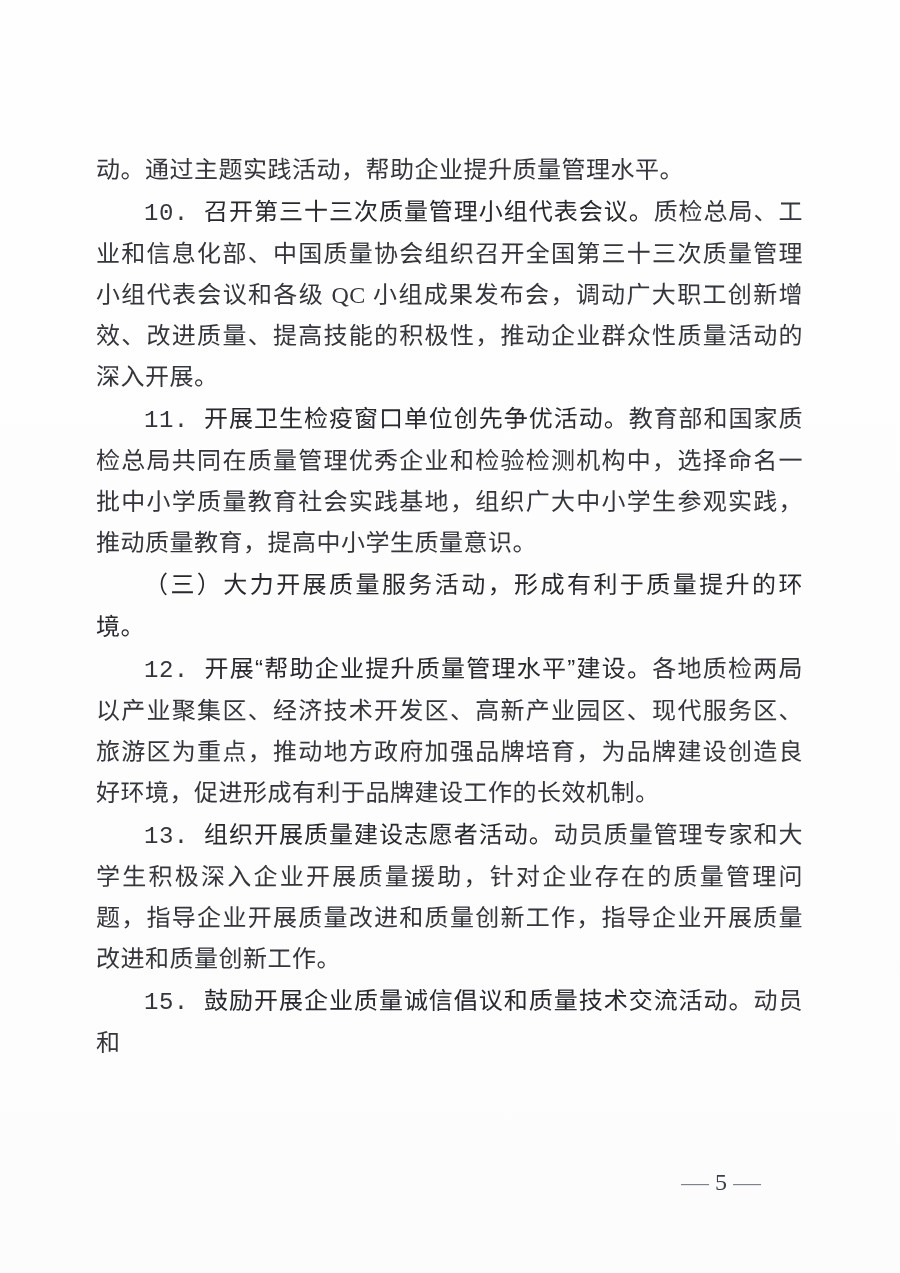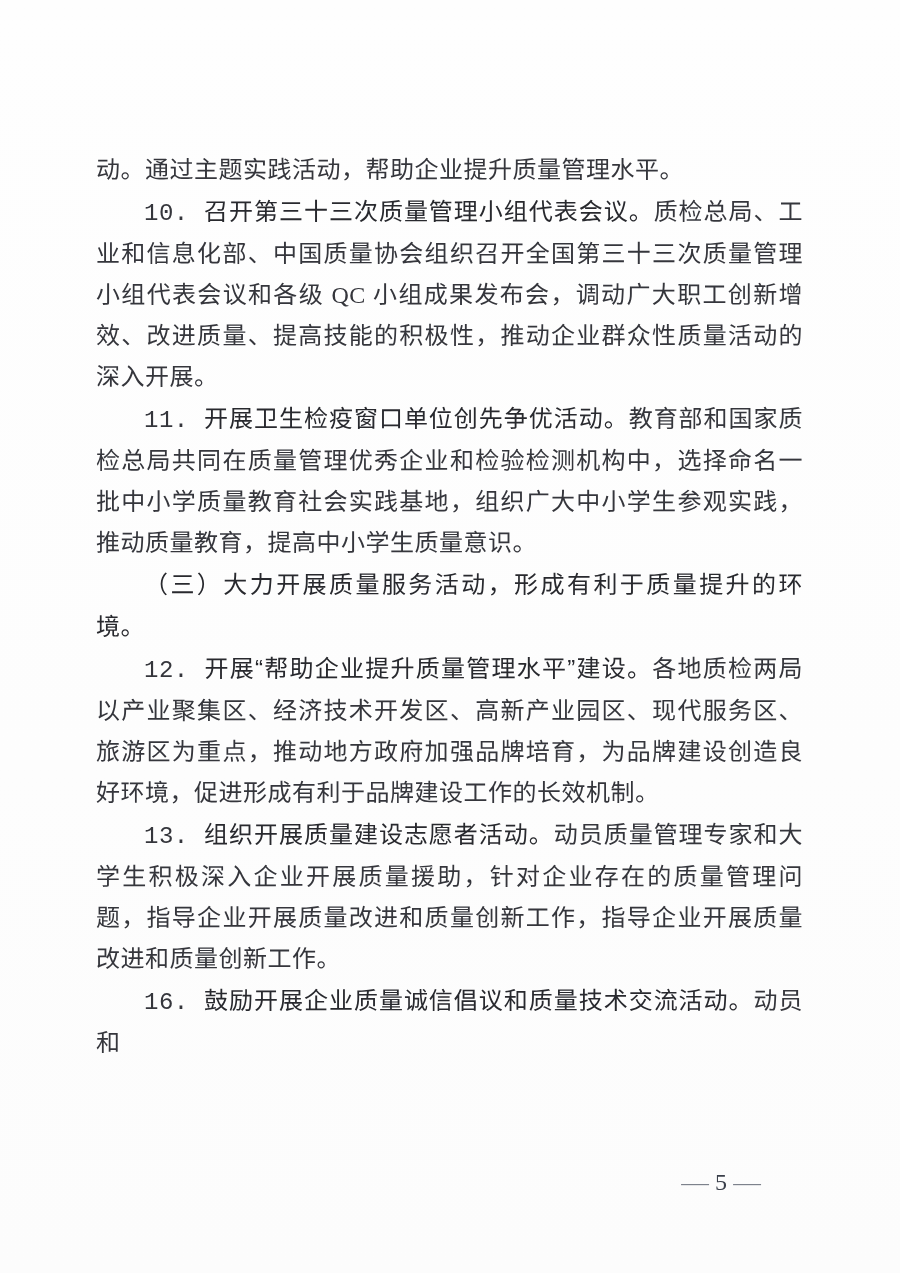--- a/index.html
+++ b/index.html
@@ -75,21 +75,21 @@
 
 <div class="page">
 
   <div class="content">
       <p class="para"><span class="seg">动。通过主题实践活动，帮助企业提升质量管理水平。</span></p>
       <p class="para indent"><span class="seg num">10. </span><span class="seg bold">召开第三十三次质量管理小组代表会议。</span><span class="seg">质检总局、工业和信息化部、中国质量协会组织召开全国第三十三次质量管理小组代表会议和各级 QC 小组成果发布会，调动广大职工创新增效、改进质量、提高技能的积极性，推动企业群众性质量活动的深入开展。</span></p>
       <p class="para indent"><span class="seg num">11. </span><span class="seg bold">开展卫生检疫窗口单位创先争优活动。</span><span class="seg">教育部和国家质检总局共同在质量管理优秀企业和检验检测机构中，选择命名一批中小学质量教育社会实践基地，组织广大中小学生参观实践，推动质量教育，提高中小学生质量意识。</span></p>
       <p class="para indent"><span class="seg bold">（三）大力开展质量服务活动，形成有利于质量提升的环境。</span></p>
       <p class="para indent"><span class="seg num">12. </span><span class="seg bold">开展“帮助企业提升质量管理水平”建设。</span><span class="seg">各地质检两局以产业聚集区、经济技术开发区、高新产业园区、现代服务区、旅游区为重点，推动地方政府加强品牌培育，为品牌建设创造良好环境，促进形成有利于品牌建设工作的长效机制。</span></p>
       <p class="para indent"><span class="seg num">13. </span><span class="seg bold">组织开展质量建设志愿者活动。</span><span class="seg">动员质量管理专家和大学生积极深入企业开展质量援助，针对企业存在的质量管理问题，指导企业开展质量改进和质量创新工作，指导企业开展质量改进和质量创新工作。</span></p>
-      <p class="para indent"><span class="seg num">16. </span><span class="seg bold">鼓励开展企业质量诚信倡议和质量技术交流活动。</span><span class="seg">动员和</span></p>
+      <p class="para indent"><span class="seg num">15. </span><span class="seg bold">鼓励开展企业质量诚信倡议和质量技术交流活动。</span><span class="seg">动员和</span></p>
     </div>
 
   <div class="footer">
     <span class="dash">—</span>
     <span class="pagenum">5</span>
     <span class="dash">—</span>
   </div>
 
 </div>
 

